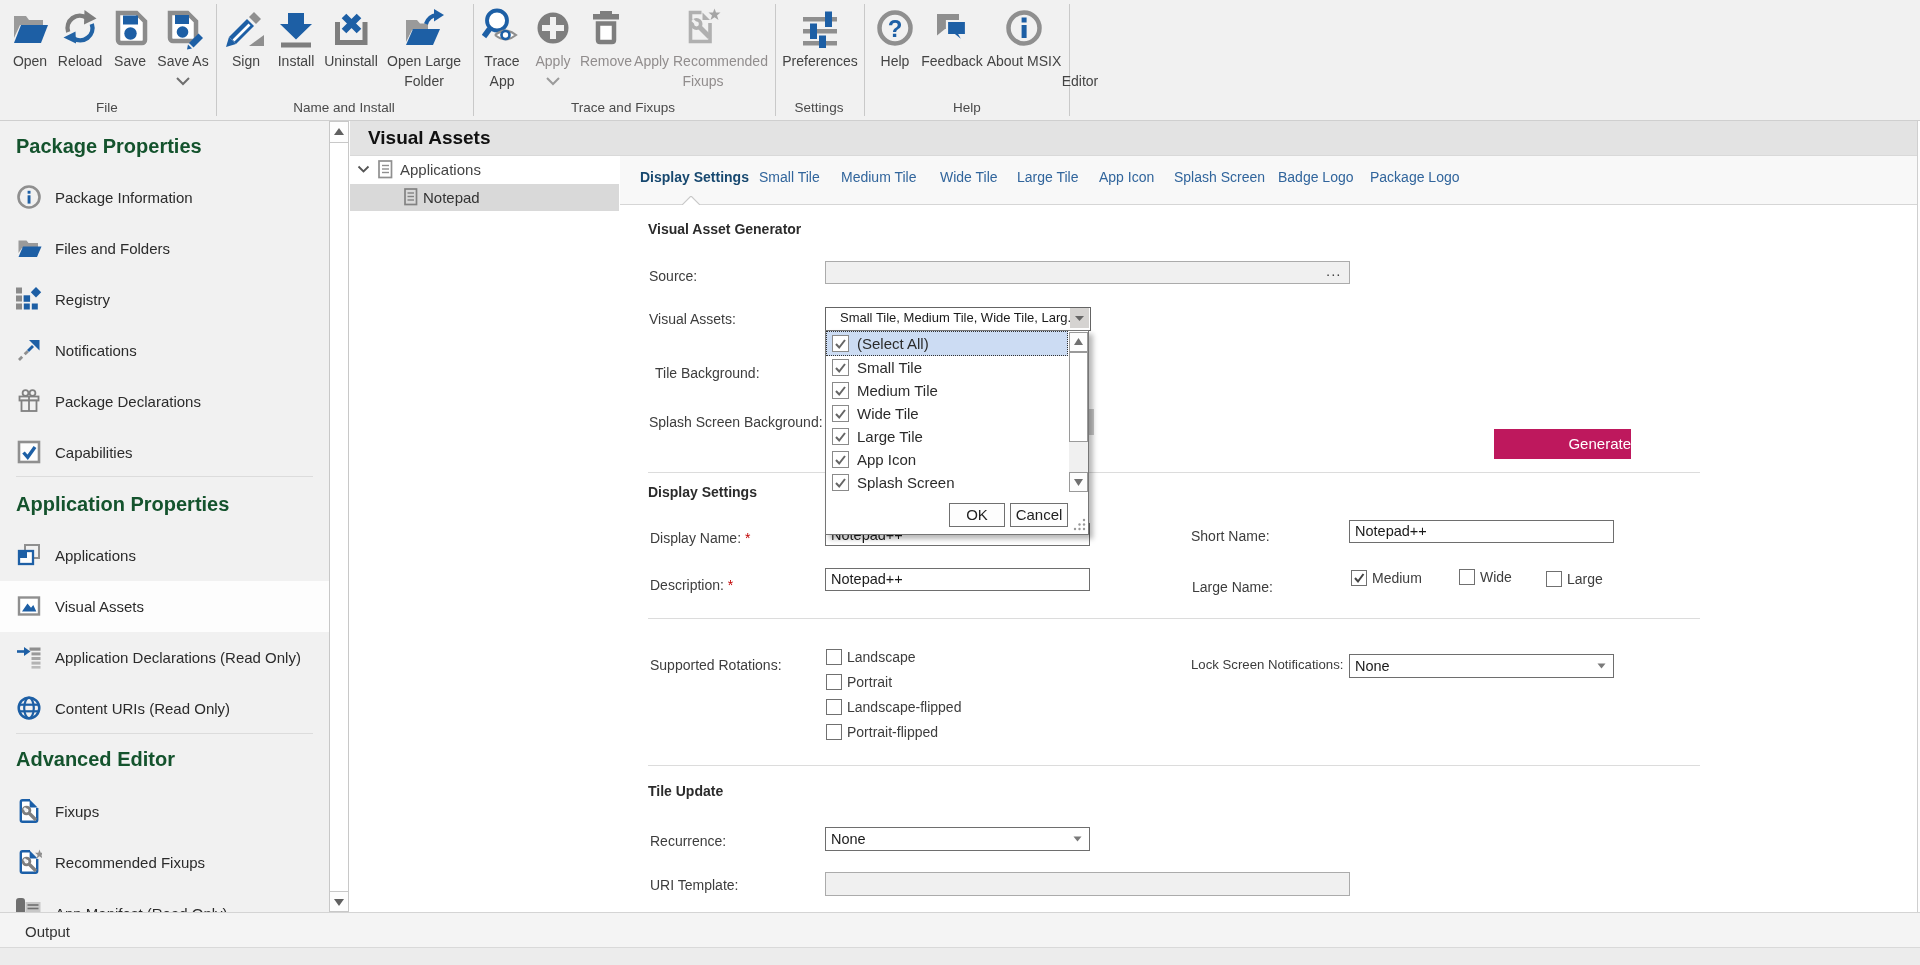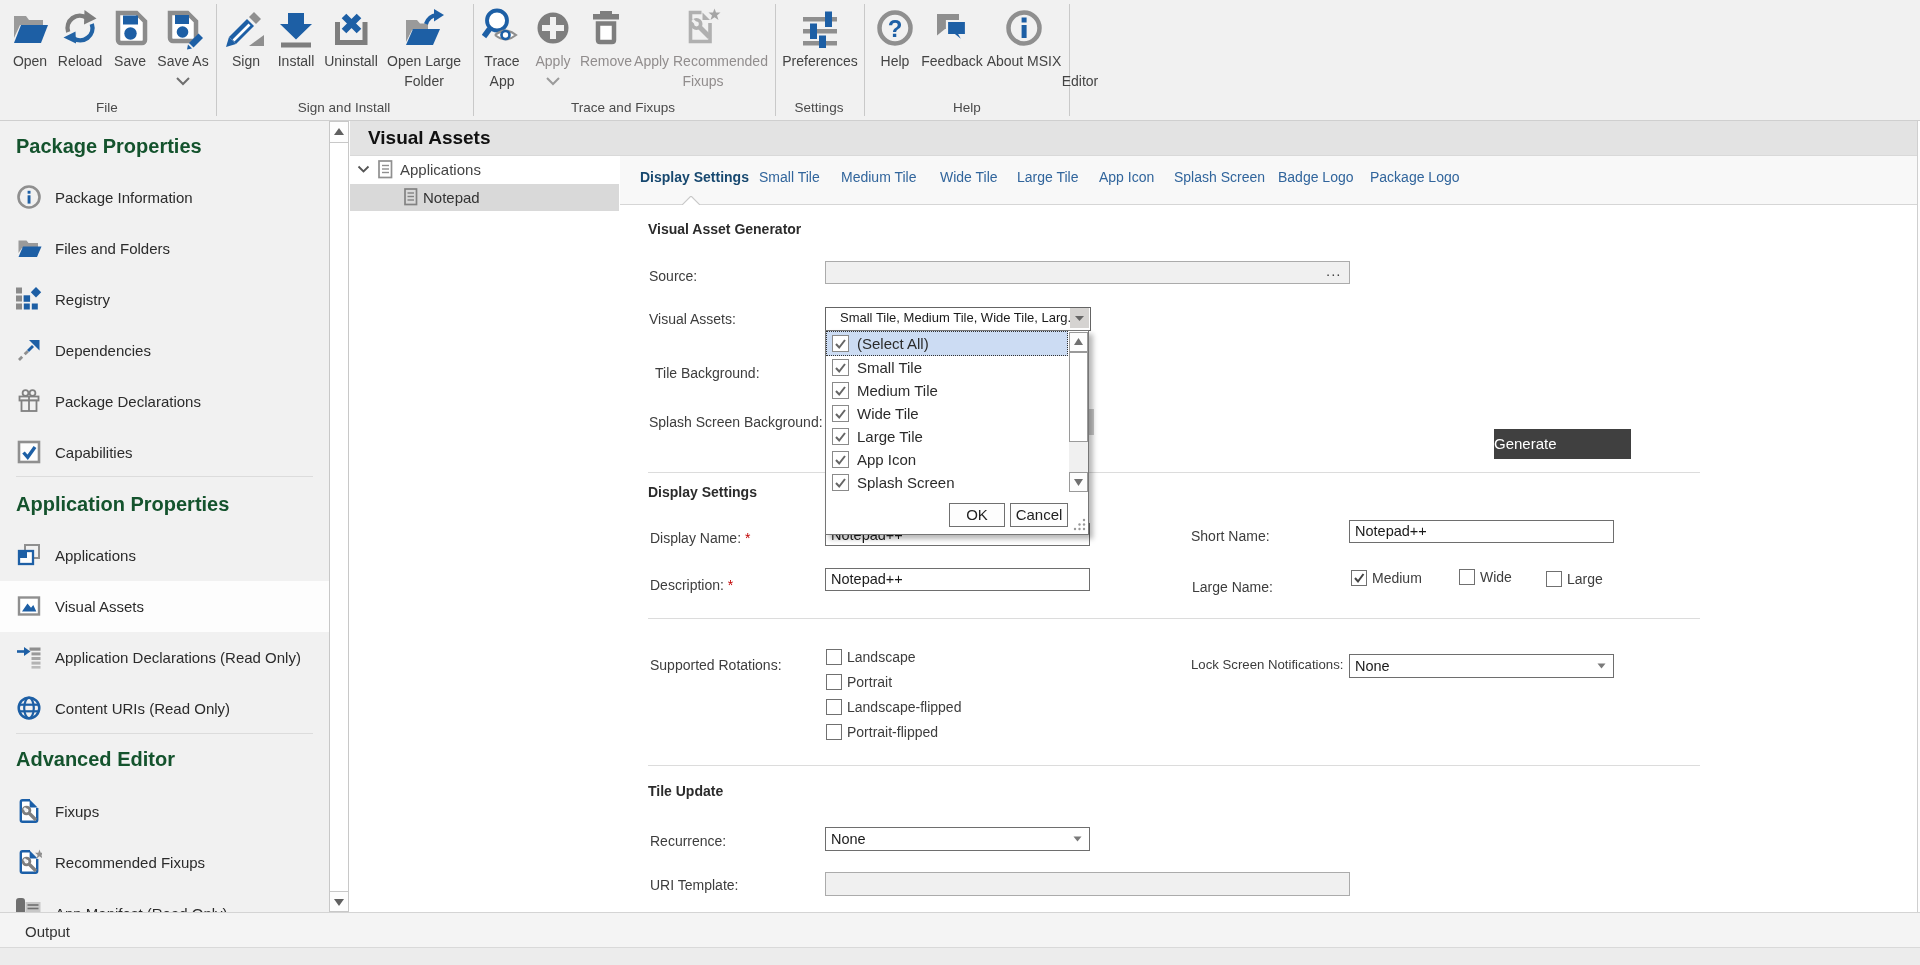--- a/index.html
+++ b/index.html
@@ -28,21 +28,21 @@
 </head>
 <body>
 
 <div class="ab" style="left:0;top:0;width:1920px;height:120px;background:#f1f1f1;border-bottom:1px solid #cfcfcf">
 <div class="vsep" style="left:216px"></div>
 <div class="vsep" style="left:473px"></div>
 <div class="vsep" style="left:775px"></div>
 <div class="vsep" style="left:864px"></div>
 <div class="vsep" style="left:1069px"></div>
 <div class="glb" style="left:107px">File</div>
-<div class="glb" style="left:344px">Sign and Install</div>
+<div class="glb" style="left:344px">Name and Install</div>
 <div class="glb" style="left:623px">Trace and Fixups</div>
 <div class="glb" style="left:819px">Settings</div>
 <div class="glb" style="left:967px">Help</div>
 
 <svg class="ric" style="left:10px" width="40" height="40">
 <path d="M4 30 V8 h12 l3 4 h14 v5 H10 z" fill="#9a9a9a"></path>
 <polygon points="11,17 38,17 31,35 4,35" fill="#1d5fa5"></polygon>
 </svg>
 <div class="rlb" style="left:30px;top:53px">Open</div>
 
@@ -197,21 +197,21 @@
 <rect x="15.8" y="17.5" width="6" height="6" fill="#1d5fa5"></rect>
 <polygon points="20,1 25.2,6.2 20,11.4 14.8,6.2" fill="#1d5fa5"></polygon>
 </svg>
 <div class="st" style="top:170px">Registry</div>
 
 <svg class="si" style="top:216px" width="26" height="26">
 <line x1="3" y1="23" x2="14" y2="12" stroke="#8f8f8f" stroke-width="2.8" stroke-dasharray="4.5 3.5"></line>
 <line x1="12" y1="14" x2="17" y2="9" stroke="#1d5fa5" stroke-width="2.8"></line>
 <polygon points="13,3 23.5,3 23.5,13.5" fill="#1d5fa5"></polygon>
 </svg>
-<div class="st" style="top:221px">Dependencies</div>
+<div class="st" style="top:221px">Notifications</div>
 
 <svg class="si" style="top:267px" width="26" height="26">
 <rect x="3.5" y="8.5" width="19" height="4" stroke="#808080" stroke-width="1.8" fill="#f1f1f1"></rect>
 <rect x="5.5" y="12.5" width="15" height="10.5" stroke="#808080" stroke-width="1.8" fill="#f1f1f1"></rect>
 <line x1="13" y1="8.5" x2="13" y2="23" stroke="#808080" stroke-width="1.8"></line>
 <circle cx="9.5" cy="5" r="2.9" stroke="#808080" stroke-width="1.8" fill="none"></circle>
 <circle cx="16.5" cy="5" r="2.9" stroke="#808080" stroke-width="1.8" fill="none"></circle>
 </svg>
 <div class="st" style="top:272px">Package Declarations</div>
 
@@ -337,21 +337,21 @@
 <div class="ab" style="left:1917px;top:121px;width:3px;height:791px;background:#fdfdfd;border-left:1px solid #cfcfcf"></div>
 
 <div class="bold15" style="left:648px;top:221px">Visual Asset Generator</div>
 <div class="lbl" style="left:649px;top:268px">Source:</div>
 <div class="dfld" style="left:825px;top:261px;width:523px;height:21px"></div>
 <div class="ab" style="left:1326px;top:262px;font-size:15px;color:#444;letter-spacing:1px">...</div>
 <div class="lbl" style="left:649px;top:311px">Visual Assets:</div>
 <div class="lbl" style="left:655px;top:365px">Tile Background:</div>
 <div class="lbl" style="left:649px;top:414px">Splash Screen Background:</div>
 <div class="ab" style="left:1089px;top:409px;width:5px;height:26px;background:#c9c9c9"></div>
-<div class="ab" style="left:1494px;top:429px;width:137px;height:30px;background:#404040;color:#fff;font-size:15px;text-align:left;line-height:30px">Generate</div>
+<div class="ab" style="left:1494px;top:429px;width:137px;height:30px;background:#be185d;color:#fff;font-size:15px;text-align:right;line-height:30px">Generate</div>
 <div class="sep" style="top:472px"></div>
 <div class="bold15" style="left:648px;top:484px">Display Settings</div>
 <div class="lbl" style="left:650px;top:530px">Display Name: <span style="color:#c00000">*</span></div>
 <div class="fld" style="left:825px;top:523px;width:263px;height:21px"></div>
 <div class="ftx" style="left:831px;top:527px">Notepad++</div>
 <div class="lbl" style="left:1191px;top:528px">Short Name:</div>
 <div class="fld" style="left:1349px;top:520px;width:263px;height:21px"></div>
 <div class="ftx" style="left:1355px;top:523px">Notepad++</div>
 <div class="lbl" style="left:650px;top:577px">Description: <span style="color:#c00000">*</span></div>
 <div class="fld" style="left:825px;top:568px;width:263px;height:21px"></div>

